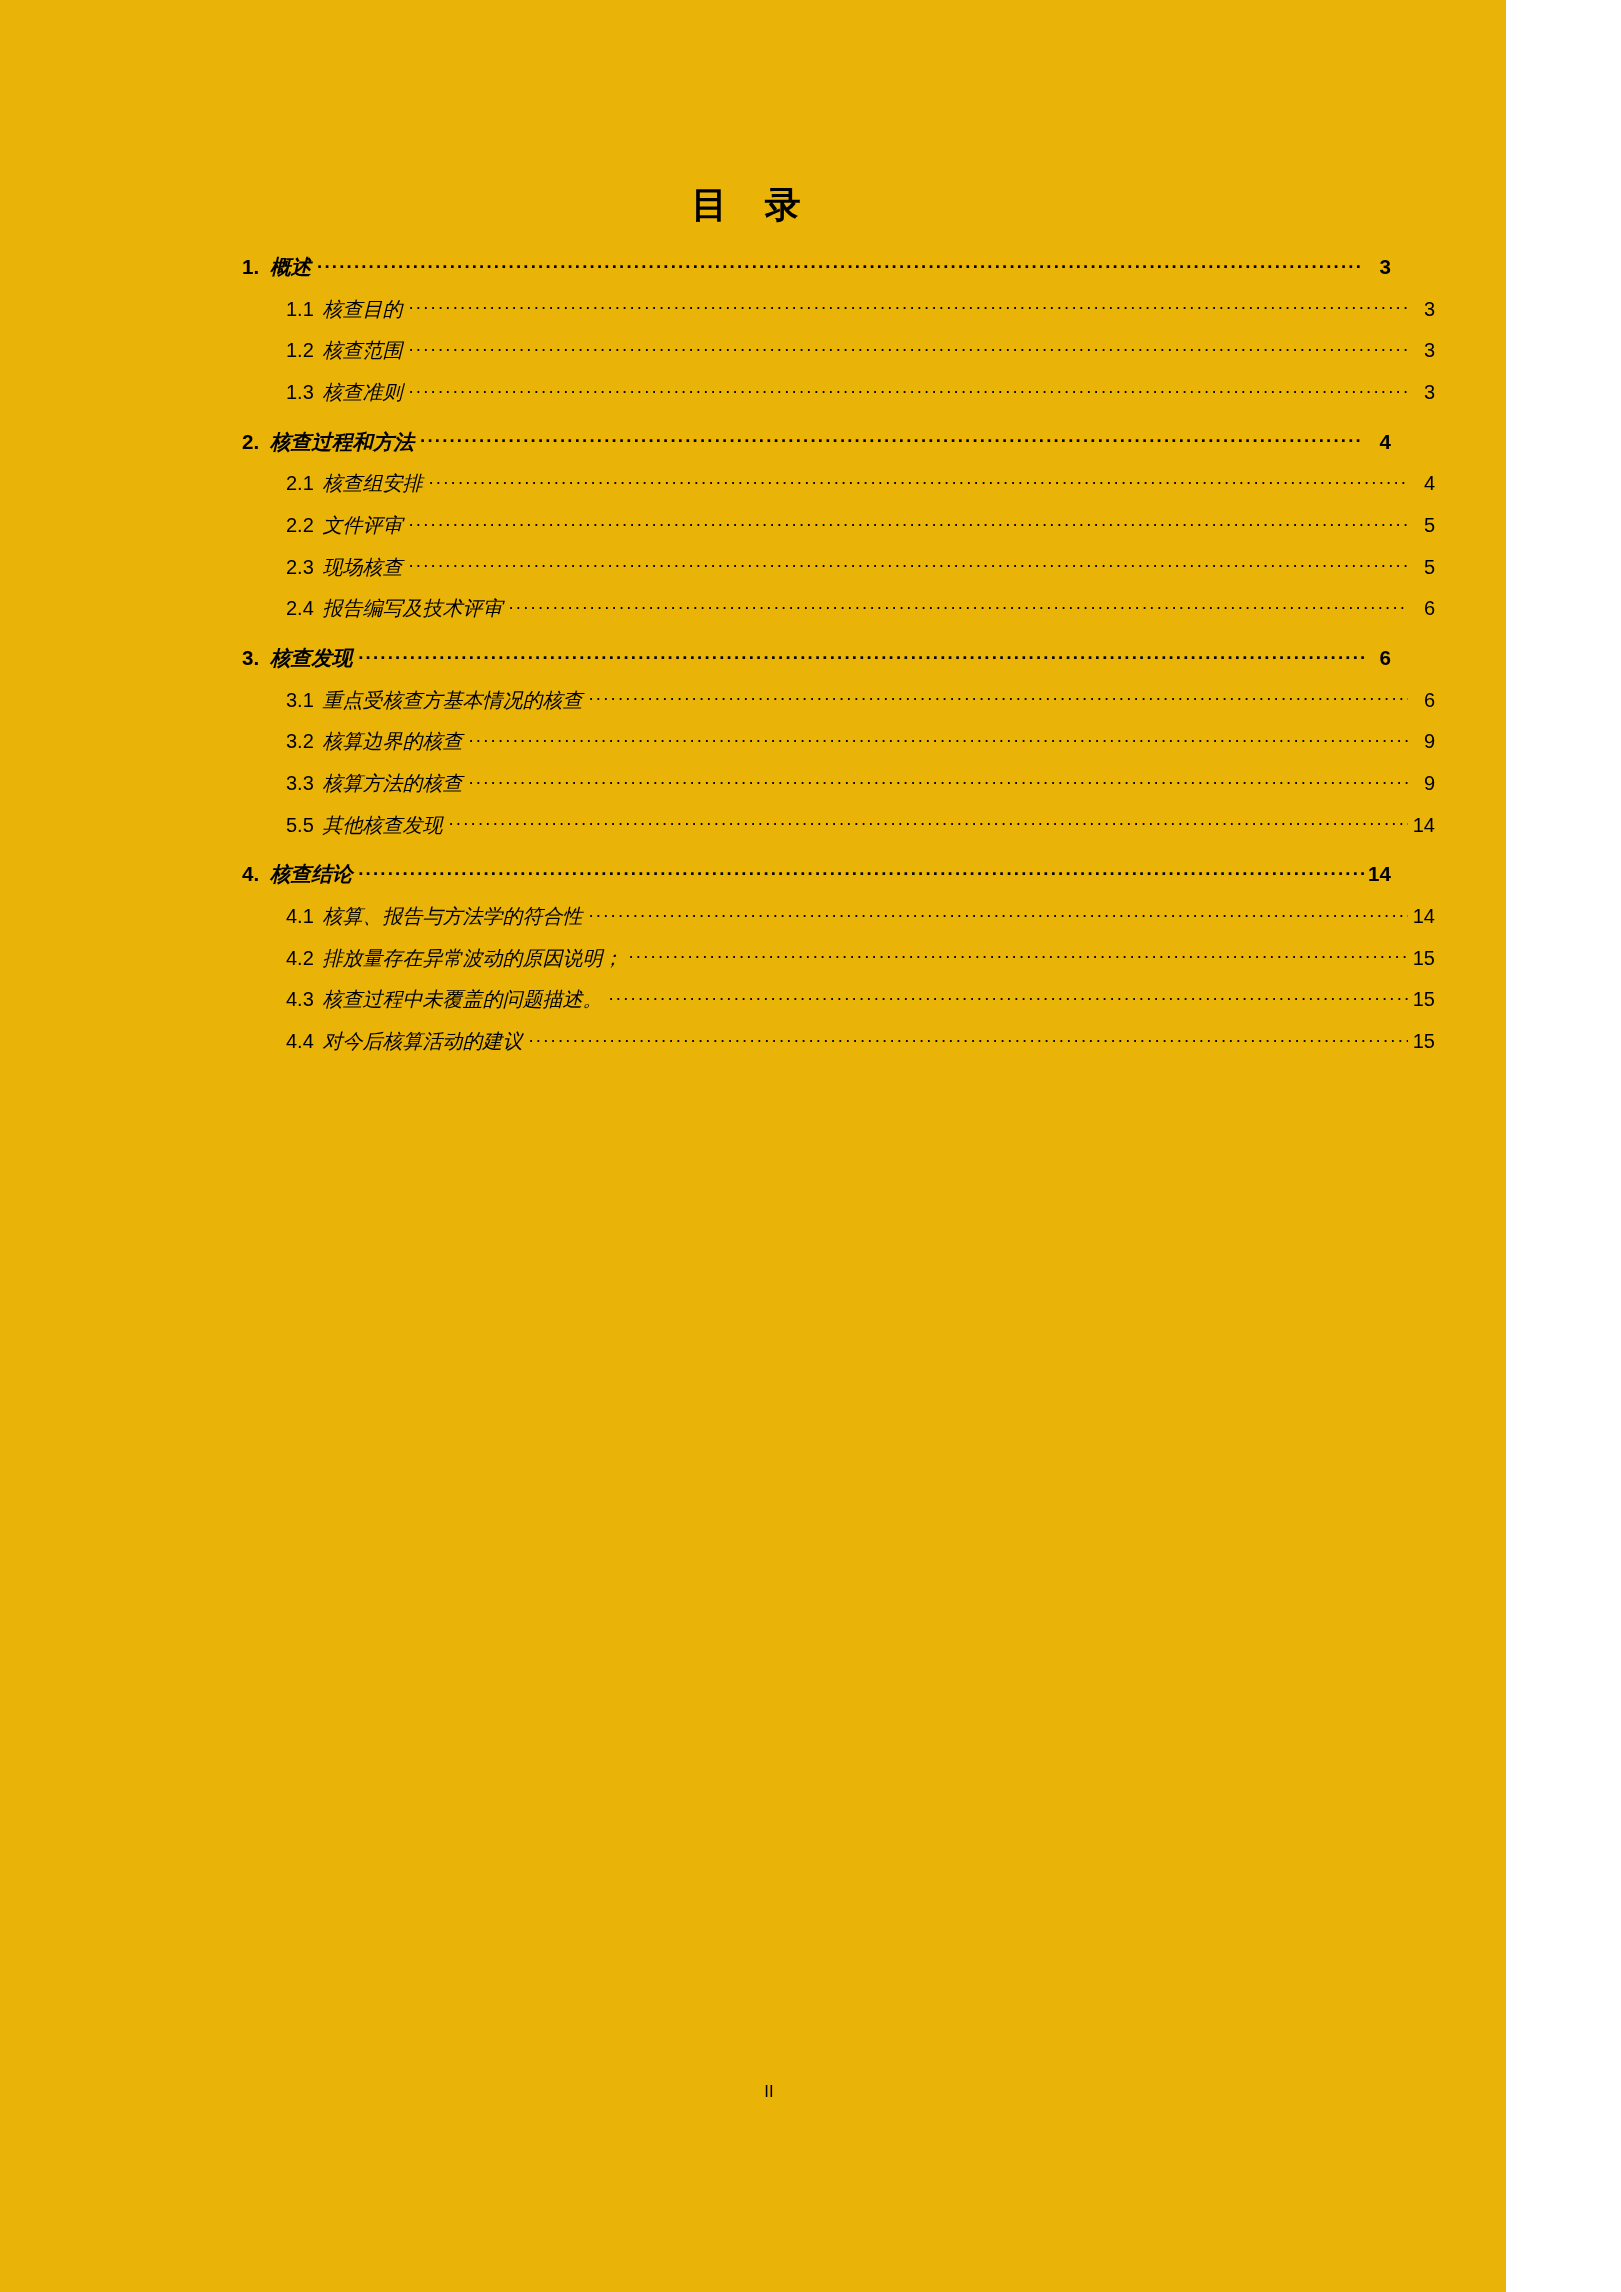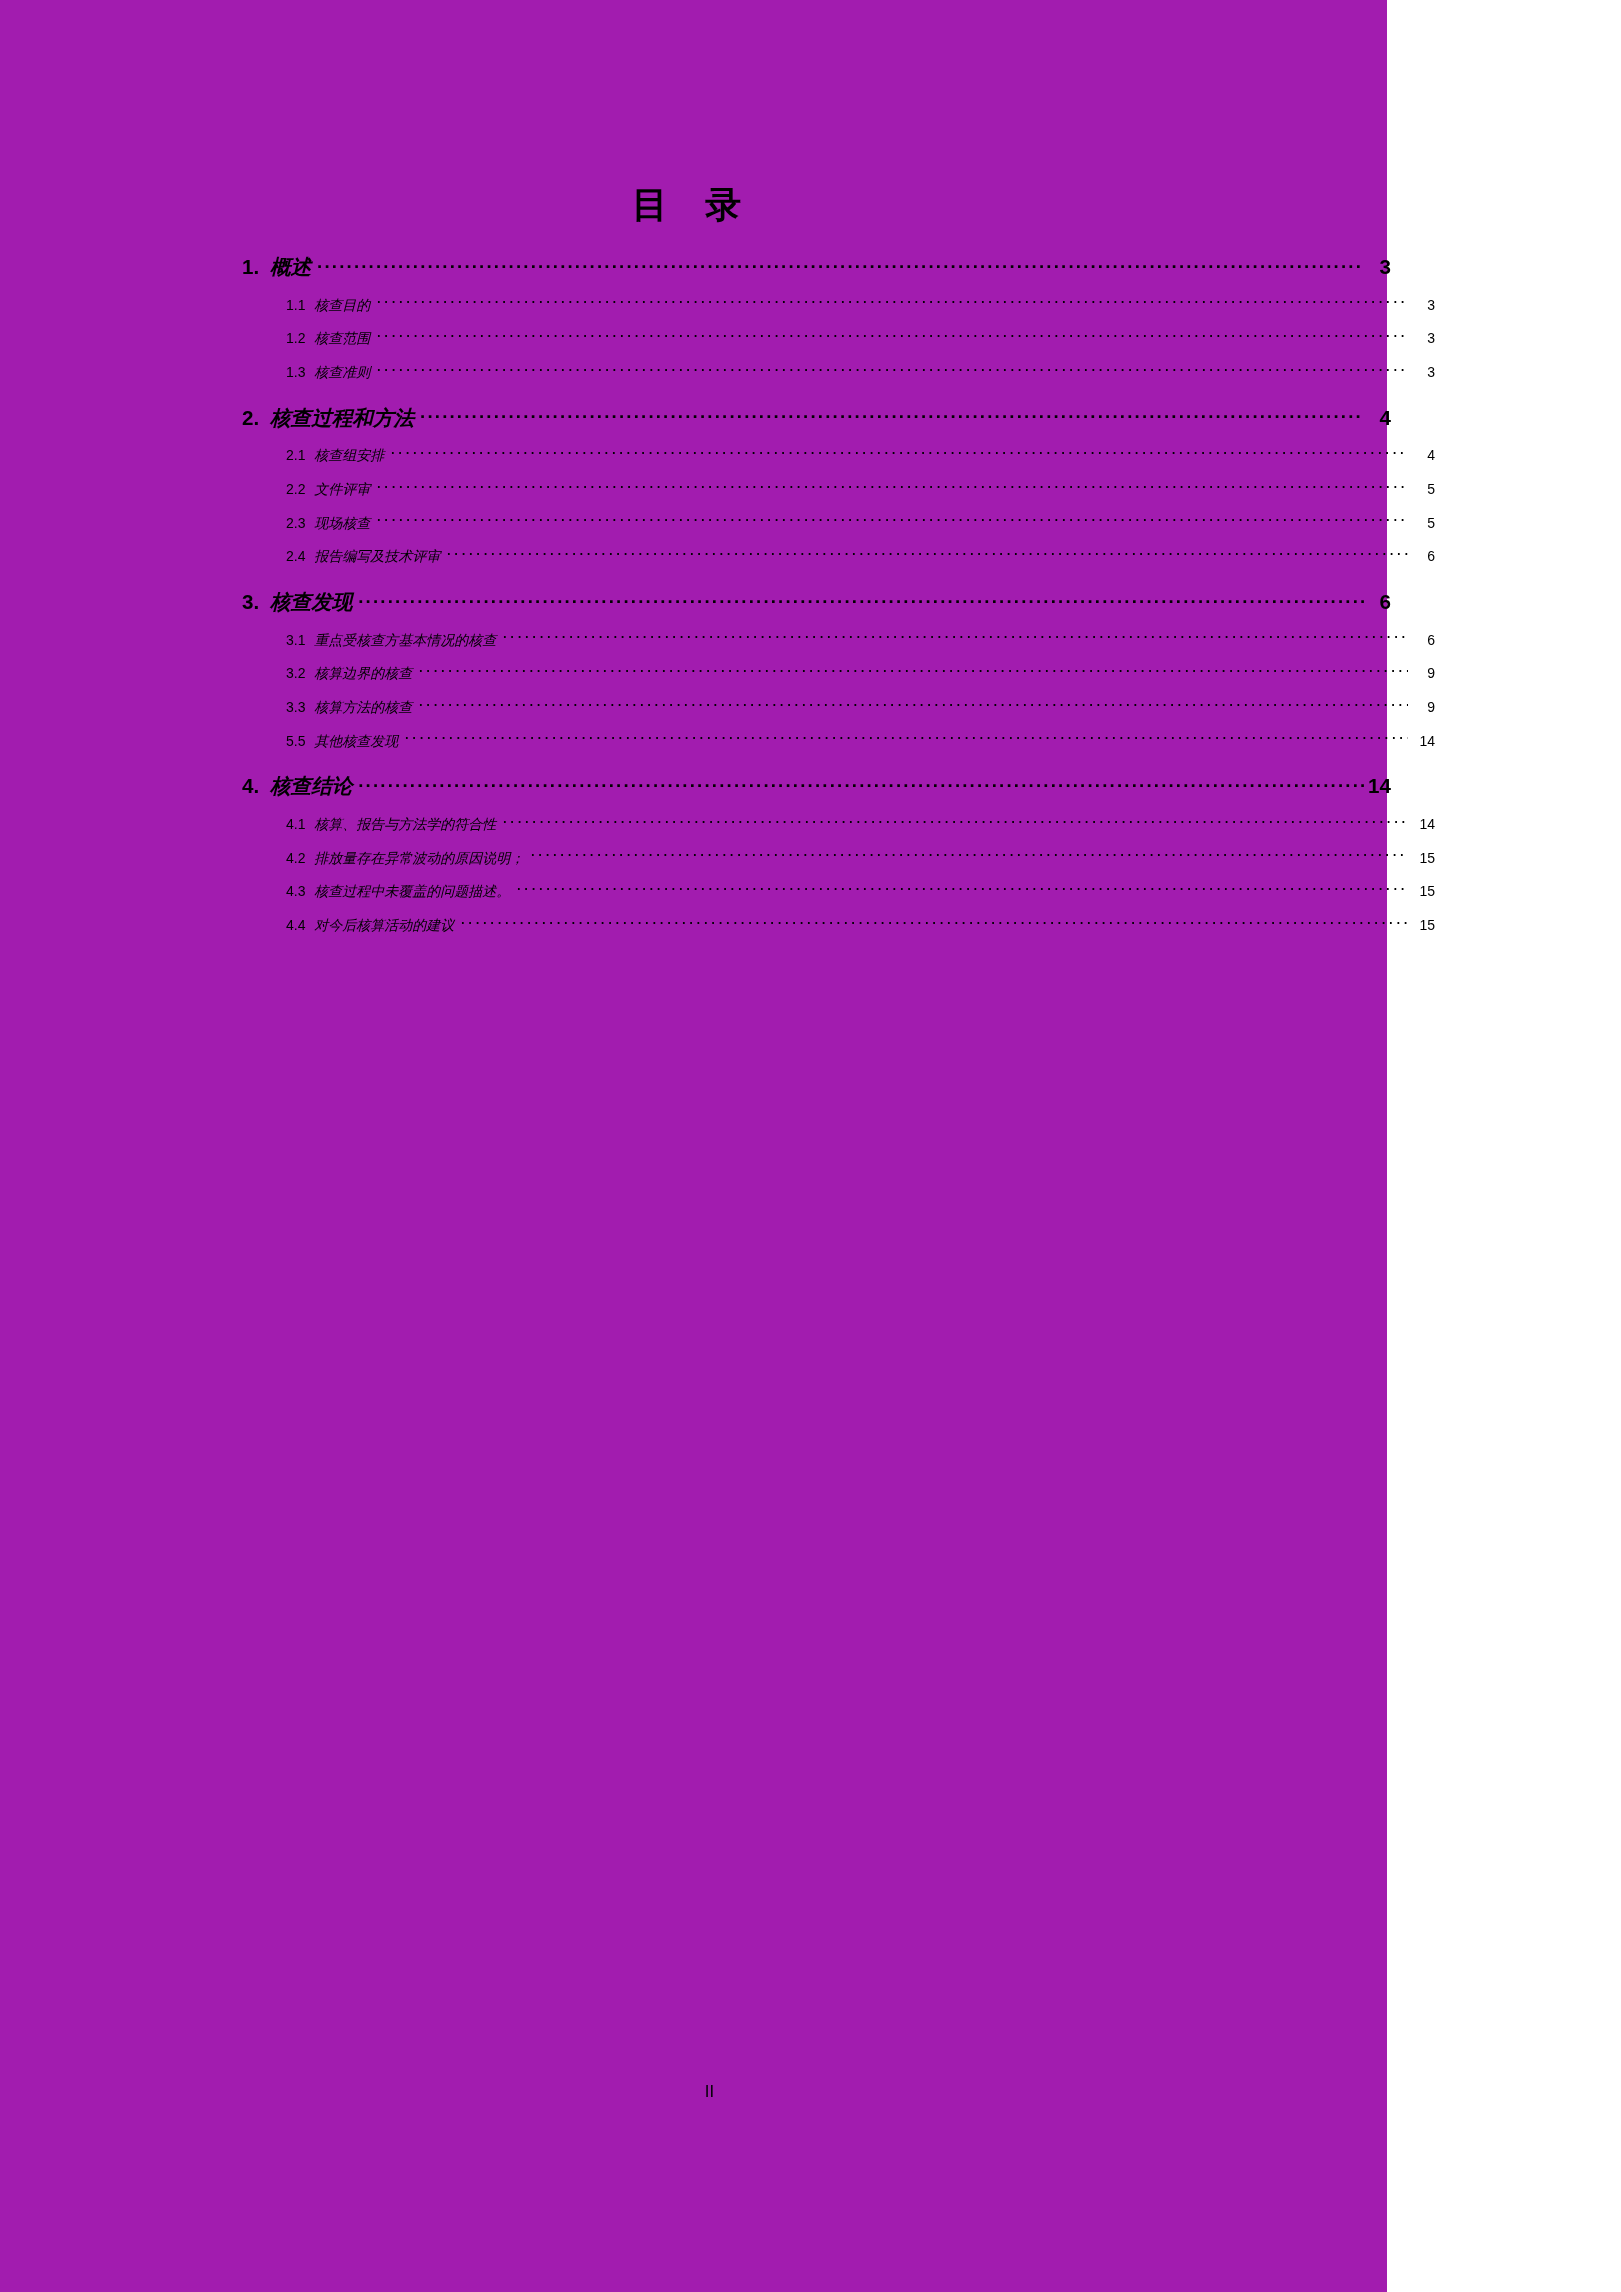--- a/index.html
+++ b/index.html
@@ -2,23 +2,23 @@
 <html><head>
 <meta charset="utf-8">
 <style>
   html, body {
     margin: 0;
     padding: 0;
     background: #ffffff;
   }
   .page {
     position: relative;
-    width: 1387px;
+    width: 1506px;
     height: 2293px;
-    background: #a21caf;
+    background: #eab308;
     font-family: "Liberation Sans", sans-serif;
     color: #000000;
     box-sizing: border-box;
   }
   .toc-title {
     position: absolute;
     top: 181px;
     left: 0;
     width: 100%;
     text-align: center;
@@ -40,21 +40,21 @@
     white-space: nowrap;
   }
   .toc-row.level1 {
     font-size: 20.6px;
     font-weight: bold;
     margin-top: 21.6px;
     margin-bottom: 11.8px;
     padding-left: 0px;
   }
   .toc-row.level2 {
-    font-size: 14px;
+    font-size: 20px;
     font-weight: normal;
     margin-top: 14.7px;
     margin-bottom: 2.9px;
     padding-left: 44px;
   }
   .toc-row.level1:first-child {
     margin-top: 0;
   }
   .num {
     flex: 0 0 auto;

